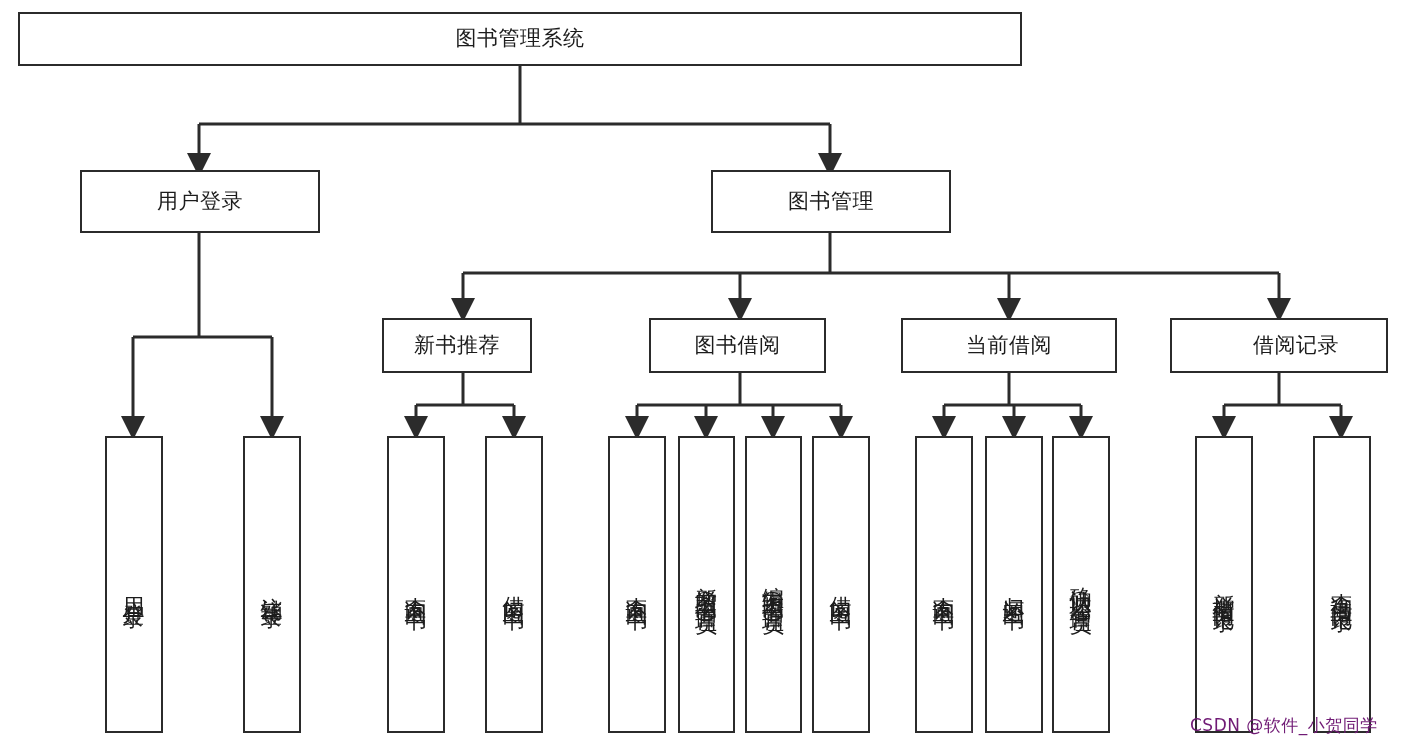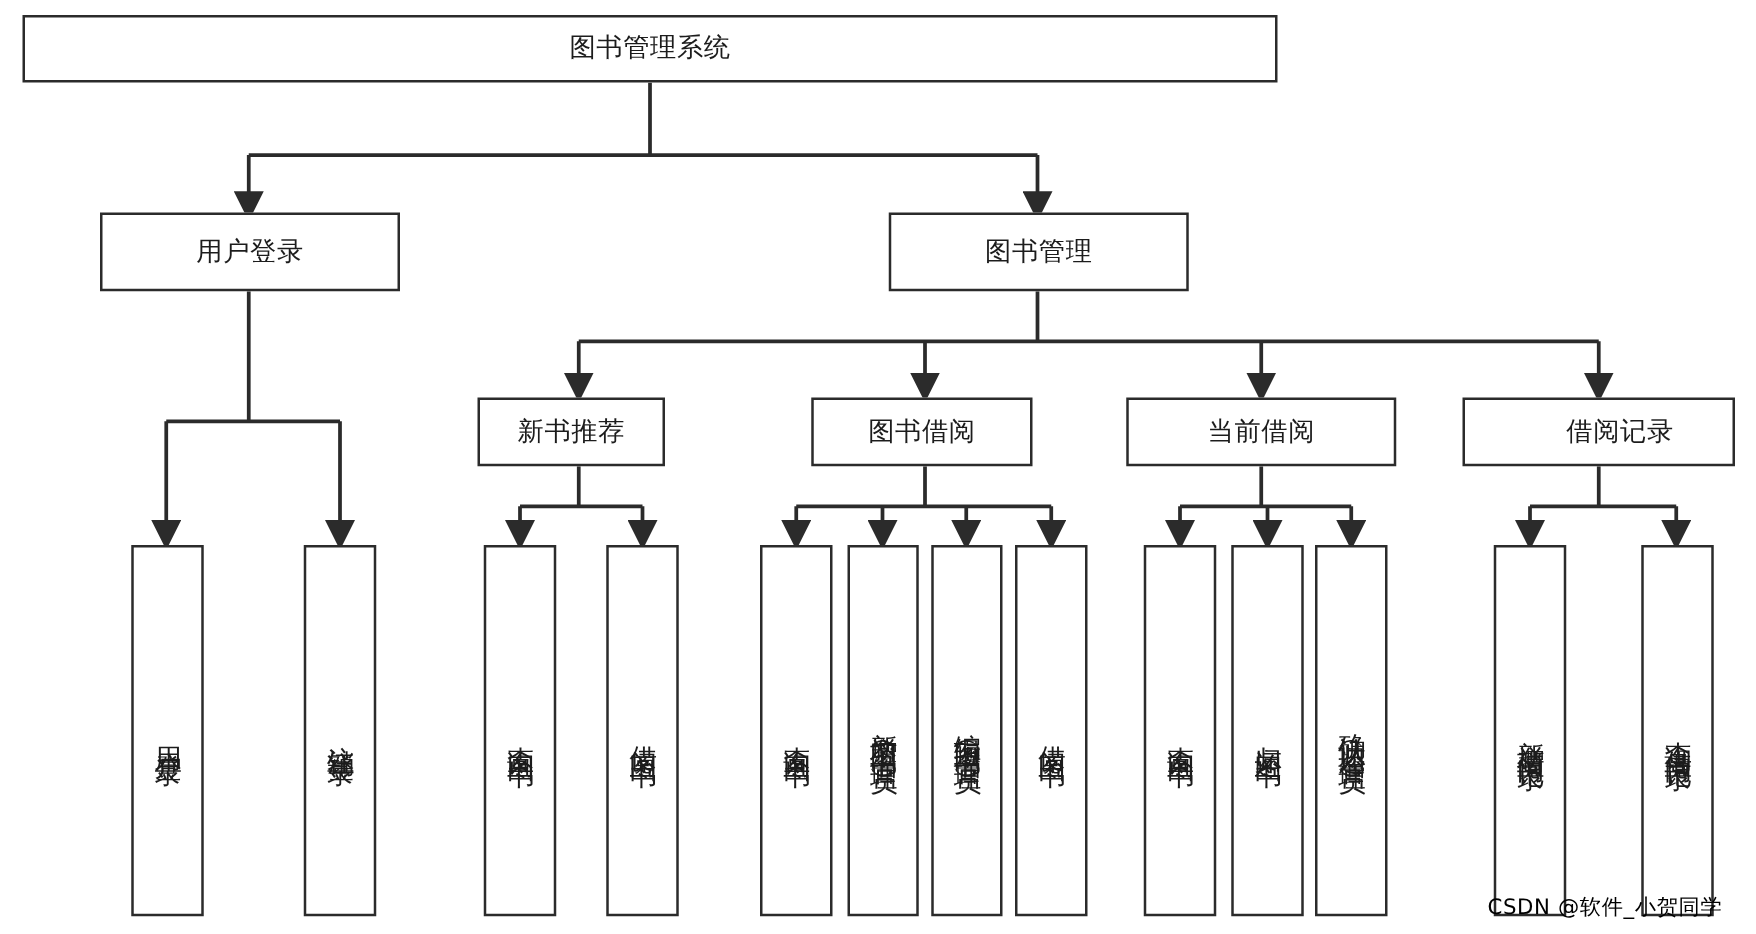--- a/index.html
+++ b/index.html
@@ -55,21 +55,21 @@
     letter-spacing: 4px;
     line-height: 1.05;
     white-space: nowrap;
     text-align: center;
   }
   .watermark {
     position: absolute;
     left: 1190px;
     top: 714px;
     font-size: 17px;
-    color: #000000;
+    color: #701a75;
     white-space: nowrap;
     letter-spacing: 0.5px;
   }
 </style>
 </head>
 <body>
 
 <div id="diagram-root">
 
   <svg class="connectors" viewBox="0 0 1405 747">

